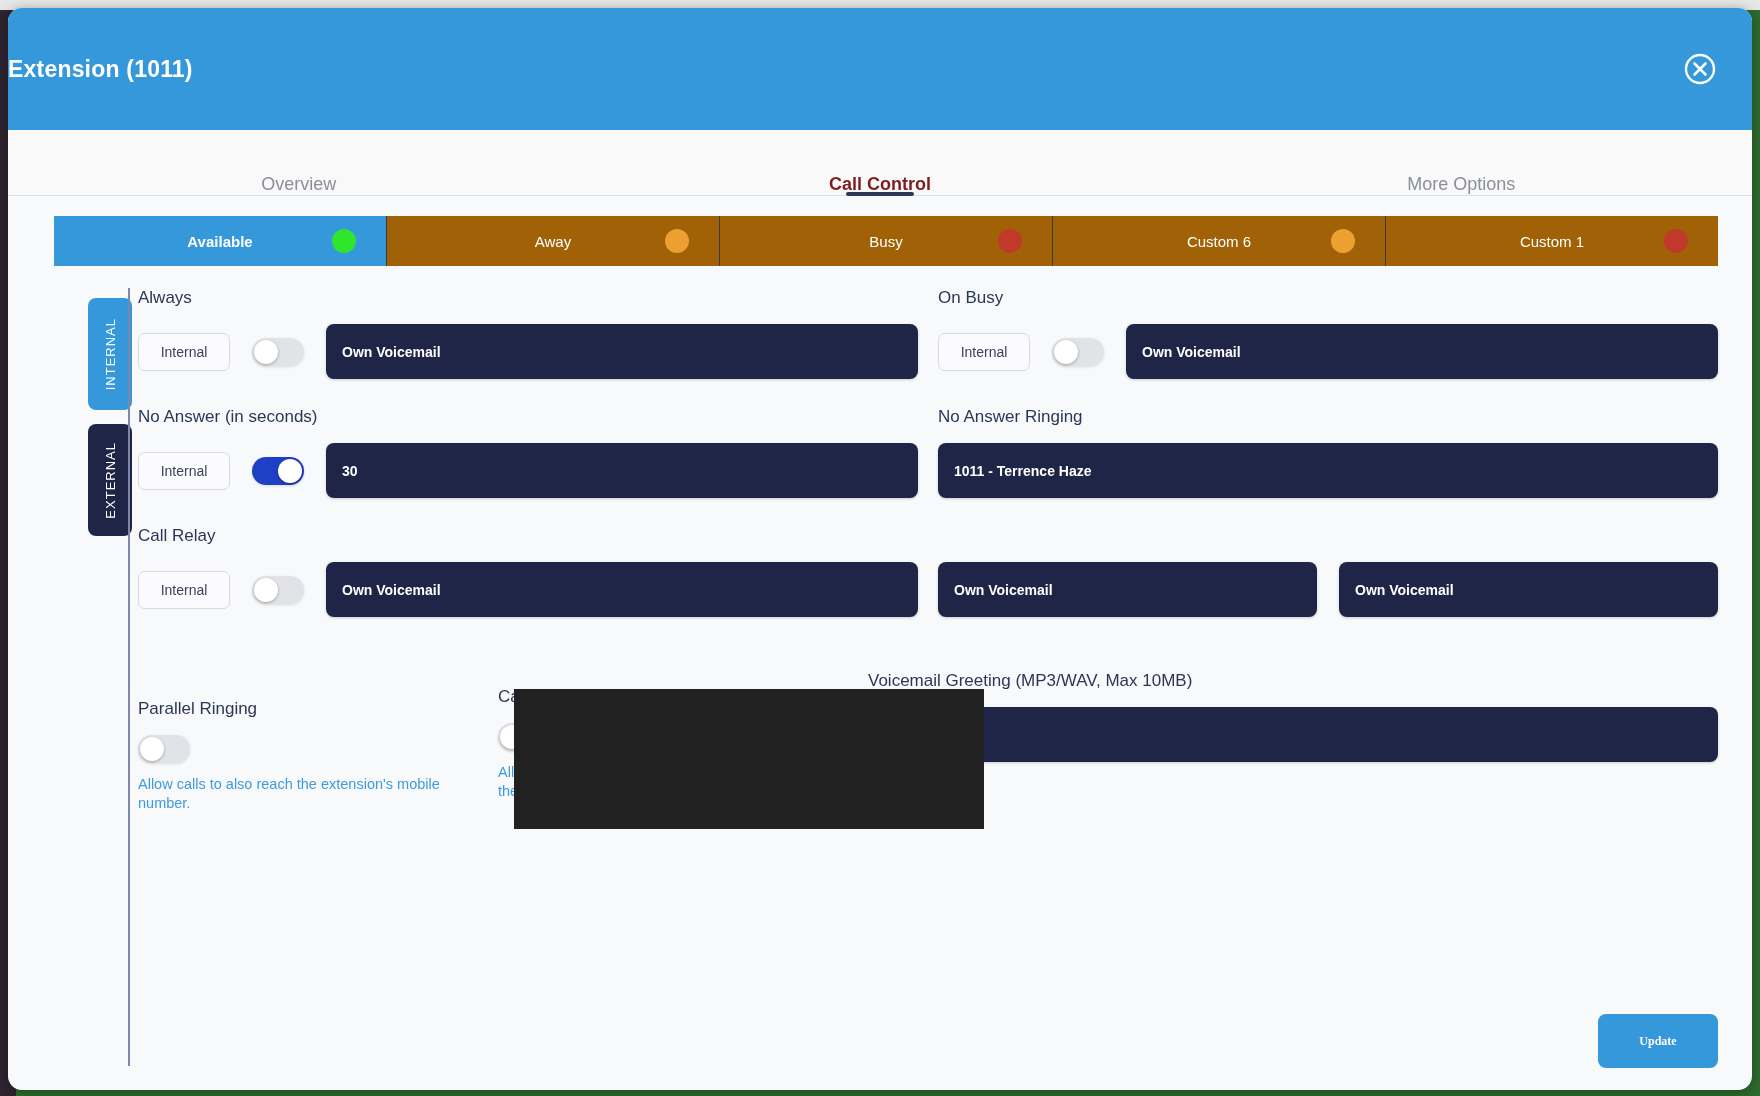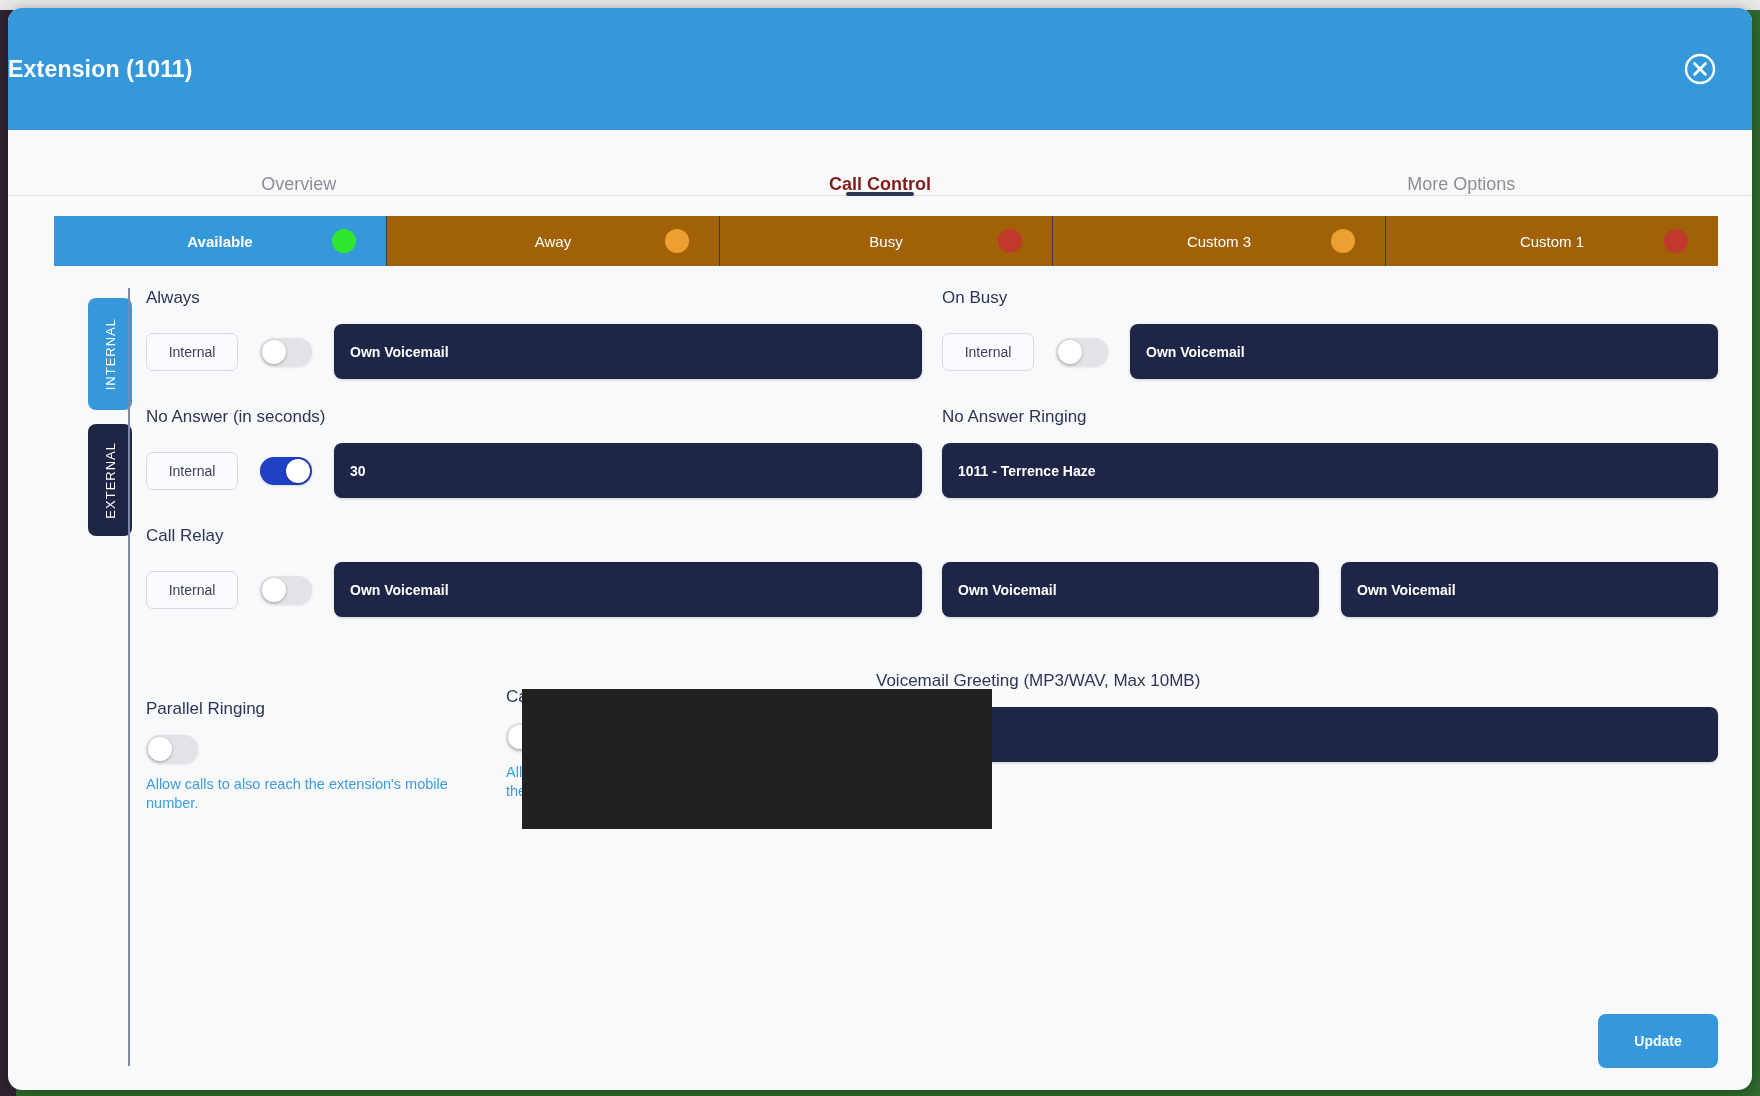--- a/index.html
+++ b/index.html
@@ -174,21 +174,21 @@
   .vtab span {
     writing-mode: vertical-rl;
     transform: rotate(180deg);
   }
   .vtab.internal { background: #3498db; }
   .vtab.external { background: #1f2547; }
 
   .form-area {
     flex: 1;
     border-left: 2px solid #7f87a8;
-    padding-left: 16px;
+    padding-left: 8px;
     position: relative;
   }
 
   .grid-2 {
     display: grid;
     grid-template-columns: 1fr 1fr;
     column-gap: 20px;
   }
 
   .field-label {
@@ -278,24 +278,24 @@
     right: 34px;
     bottom: 22px;
   }
   .update-btn {
     background: #3498db;
     color: #ffffff;
     border: none;
     border-radius: 8px;
     width: 120px;
     height: 54px;
-    font-size: 14px;
+    font-size: 12px;
     font-weight: bold;
     cursor: pointer;
-    font-family: Liberation Sans, sans-serif;
+    font-family: Liberation Serif, serif;
   }
 </style>
 </head>
 <body>
 
 <div class="desktop"></div>
 
 <div class="modal">
 
   <div class="modal-header">
@@ -329,21 +329,21 @@
       </div>
       <div class="presence-item">
         <span class="presence-label">Away</span>
         <span class="presence-dot" style="background: rgb(237, 160, 49);"></span>
       </div>
       <div class="presence-item">
         <span class="presence-label">Busy</span>
         <span class="presence-dot" style="background: rgb(192, 57, 43);"></span>
       </div>
       <div class="presence-item">
-        <span class="presence-label">Custom 3</span>
+        <span class="presence-label">Custom 6</span>
         <span class="presence-dot" style="background: rgb(237, 160, 49);"></span>
       </div>
       <div class="presence-item">
         <span class="presence-label">Custom 1</span>
         <span class="presence-dot" style="background: rgb(192, 57, 43);"></span>
       </div>
     </div>
   </div>
 
   <div class="body-area">

